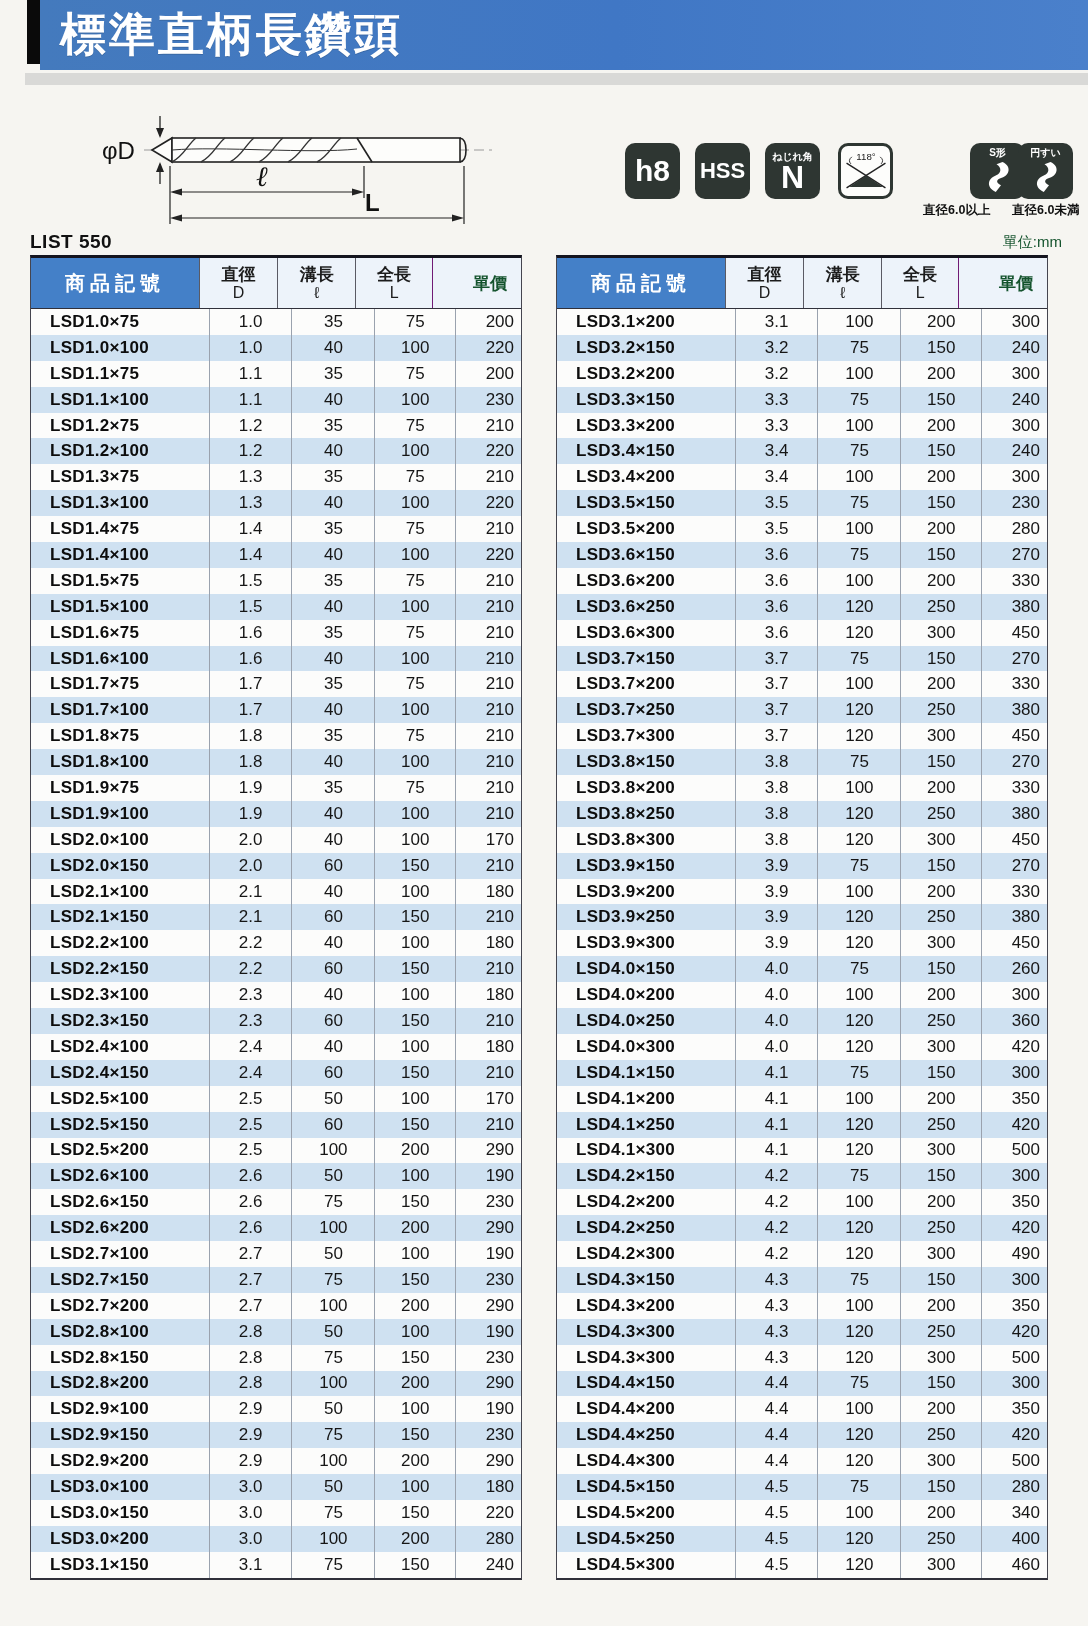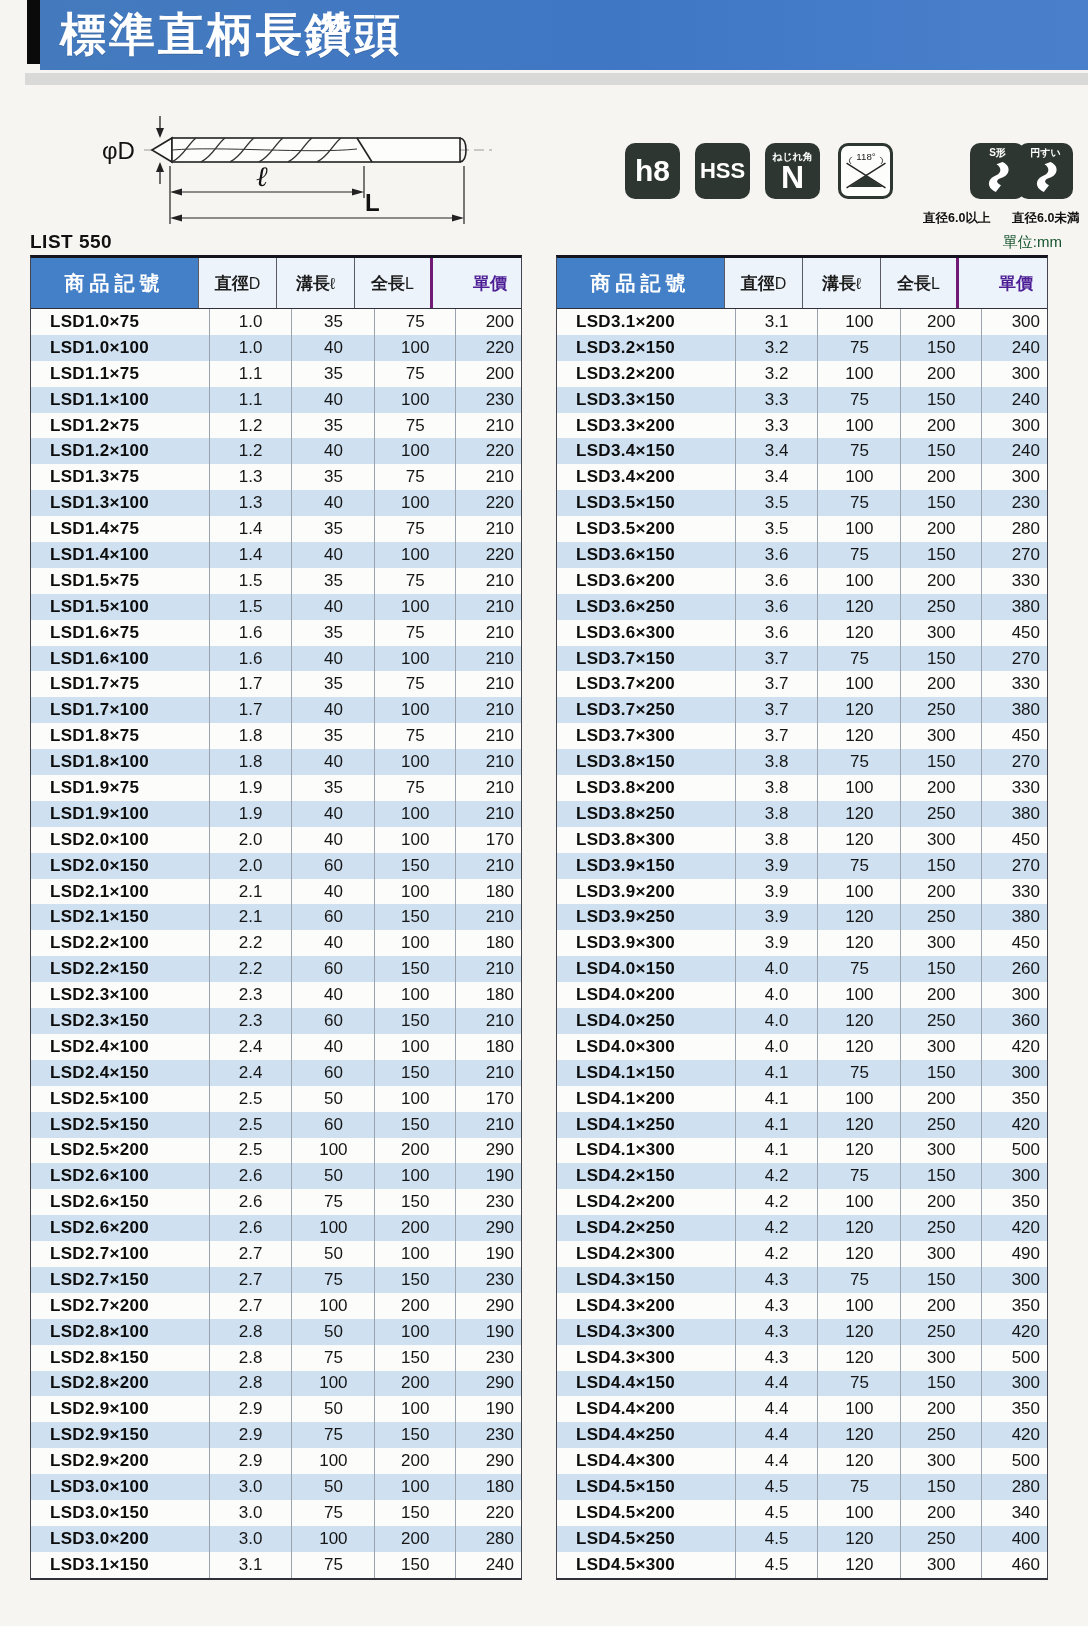--- a/index.html
+++ b/index.html
@@ -26,46 +26,46 @@
   
   .list-label{position:absolute;left:30px;top:231px;font-size:19px;font-weight:bold;color:#111;letter-spacing:.5px;}
   .unit-label{position:absolute;right:26px;top:233px;font-size:15px;color:#14532d;}
 
   
   .icon{position:absolute;top:143px;width:55px;height:56px;border-radius:10px;
     background:#2e3632;display:flex;flex-direction:column;align-items:center;justify-content:center;}
   .icon.light{background:#fdfdfb;border:3px solid #2e3632;width:49px;height:50px;}
   .icon-big{color:#fff;font-weight:bold;}
   .icon-top{color:#fff;font-size:10px;font-weight:bold;line-height:11px;}
-  .icon-caption{position:absolute;top:210px;font-size:12.5px;font-weight:bold;color:#111;white-space:nowrap;}
+  .icon-caption{position:absolute;top:202px;font-size:12.5px;font-weight:bold;color:#111;white-space:nowrap;}
   #icon-h8{left:625px;}  #icon-h8 .icon-big{font-size:30px;}
   #icon-hss{left:695px;} #icon-hss .icon-big{font-size:22px;letter-spacing:0px;}
   #icon-helix{left:765px;} #icon-helix .icon-big{font-size:32px;line-height:30px;}
   #icon-angle{left:838px;}
   #icon-stype{left:930px;margin-left:40px;}
   #icon-cone{left:1018px;}
   #caption-stype{left:923px;}
   #caption-cone{left:1012px;}
   .tip-glyph{margin-top:1px;}
 
   
   .ctable{position:absolute;top:255px;width:490px;
     border-top:3px solid #14141e;border-left:1px solid #45454f;border-right:1px solid #45454f;
     border-bottom:2px solid #30303a;background:#fcfcfb;}
   #table-left{left:30px;}
   #table-right{left:556px;}
   .t-head{display:flex;height:50px;border-bottom:1px solid #30303a;}
   .h-code{width:178px;background:#4480c8;color:#fff;font-size:20px;font-weight:bold;letter-spacing:5px;
     display:flex;align-items:center;justify-content:center;}
-  .h-col{background:#edf3fa;color:#1c1c1c;display:flex;flex-direction:row;align-items:center;justify-content:center;
+  .h-col{background:#edf3fa;color:#1c1c1c;display:flex;flex-direction:column;align-items:center;justify-content:center;
     border-left:1px solid #5a5a64;}
   .h-col .cjk{font-size:17px;font-weight:bold;line-height:19px;}
   .h-col .lat{font-size:16px;line-height:17px;}
   .h-d{width:82px;} .h-f{width:82px;} .h-l{width:80px;}
-  .h-p{width:66px;background:#edf3fa;border-left:3px solid #701a75;color:#4c1d95;
+  .h-p{width:66px;background:#edf3fa;border-left:1px solid #701a75;color:#14532d;
     display:flex;align-items:center;justify-content:center;font-size:17px;font-weight:bold;padding-left:26px;}
   .t-body{width:100%;}
   .t-row{display:flex;height:25.9px;align-items:center;font-size:17px;}
   .t-row:nth-of-type(even){background:#cfe1f1;}
   .c-code{width:178px;font-weight:bold;padding-left:19px;box-sizing:border-box;letter-spacing:.3px;color:#0d0d0d;}
   .c-num{text-align:center;color:#161616;align-self:stretch;display:flex;align-items:center;justify-content:center;
     border-left:1px solid #9aa2ae;}
   .c-d{width:82px;} .c-f{width:82px;} .c-l{width:80px;}
   .c-p{width:66px;justify-content:flex-end;padding-right:7px;box-sizing:border-box;border-left:1px solid #9aa2ae;
     align-self:stretch;display:flex;align-items:center;color:#161616;}

